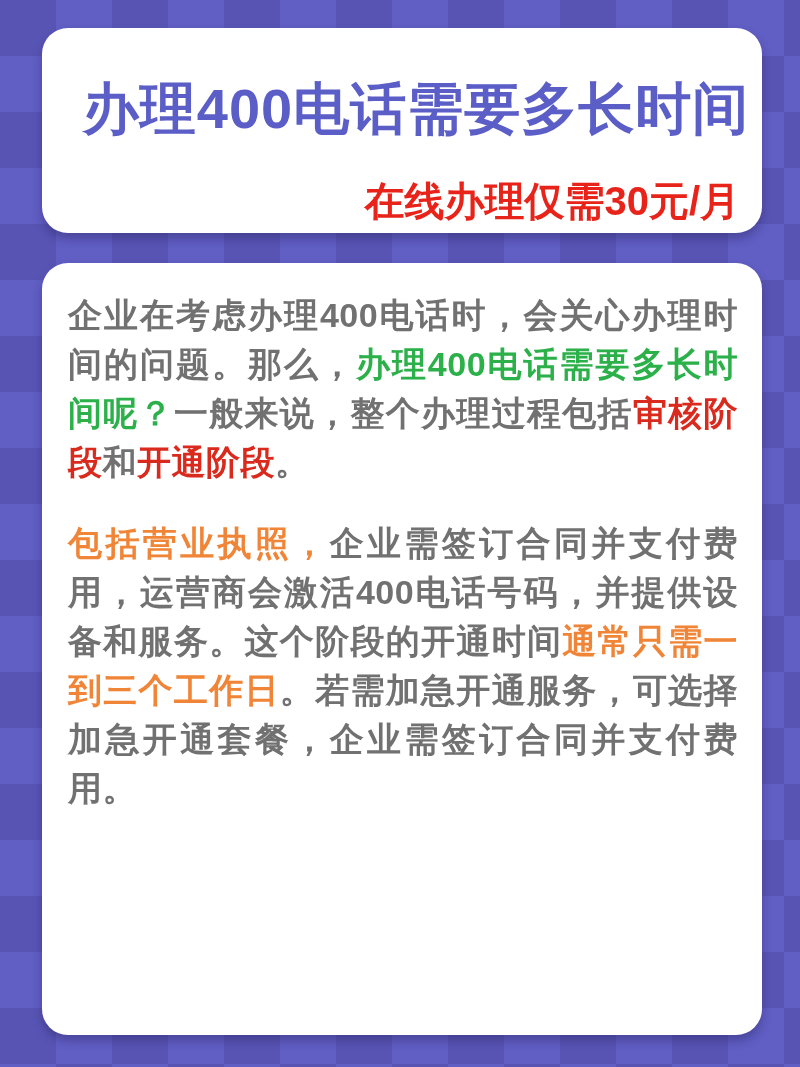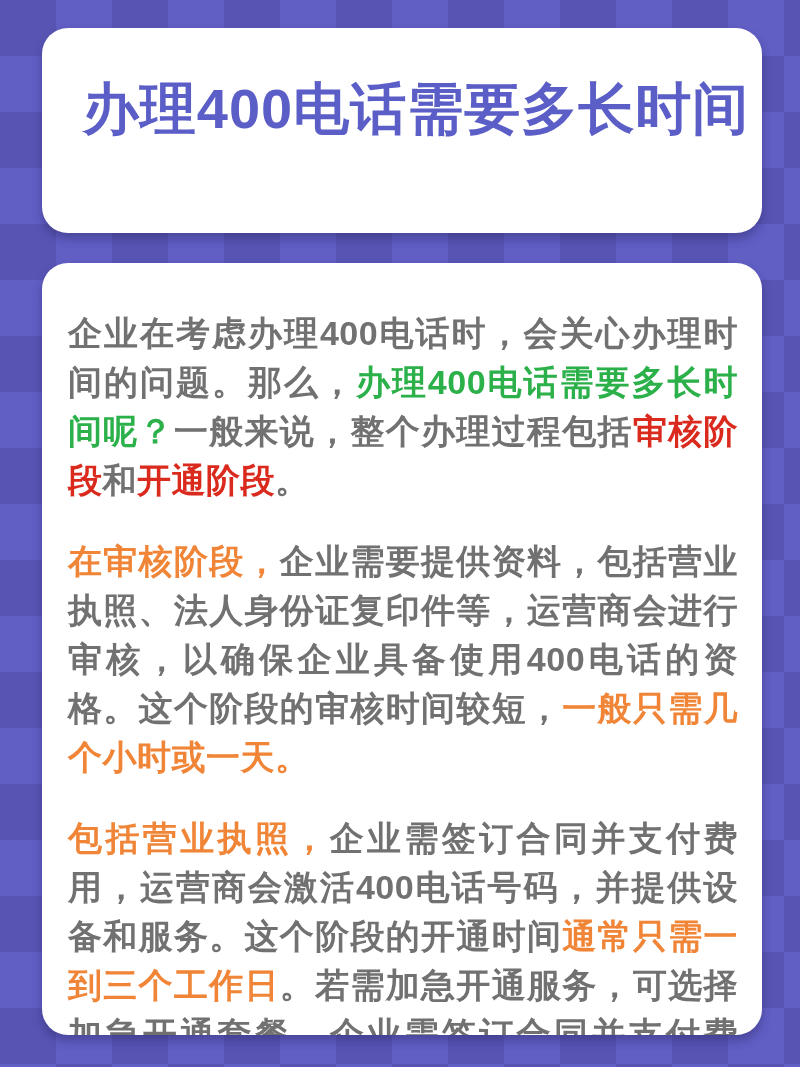--- a/index.html
+++ b/index.html
@@ -46,21 +46,21 @@
     margin: 38px 22px 0 0;
     text-align: right;
     font-size: 40px;
     line-height: 1.15;
     font-weight: bold;
     color: var(--subtitle-red, #e8231a);
   }
   .body-card {
     top: 263px;
     height: 772px;
-    padding: 46px 24px 0 26px;
+    padding: 28px 24px 0 26px;
   }
   .paragraphs p {
     margin: 0 0 32px 0;
     font-size: 34px;
     line-height: 49px;
     font-weight: bold;
     letter-spacing: 0.5px;
     color: var(--body-gray, #717171);
     text-align: justify;
   }
@@ -69,23 +69,23 @@
   .seg-red    { color: var(--body-red, #da2a1e); }
   .seg-orange { color: var(--orange, #f08537); }
 </style>
 </head>
 <body>
 
 <div class="poster">
 
   <section class="card title-card">
     <h1 class="poster-title">办理400电话需要多长时间</h1>
+    <p class="poster-subtitle">在线办理仅需30元/月</p>
   </section>
 
   <section class="card body-card">
     <div class="paragraphs">
         <p><span class="seg-gray">企业在考虑办理400电话时，会关心办理时间的问题。那么，</span><span class="seg-green">办理400电话需要多长时间呢？</span><span class="seg-gray">一般来说，整个办理过程包括</span><span class="seg-red">审核阶段</span><span class="seg-gray">和</span><span class="seg-red">开通阶段</span><span class="seg-gray">。</span></p>
-        <p><span class="seg-orange">在审核阶段，</span><span class="seg-gray">企业需要提供资料，包括营业执照、法人身份证复印件等，运营商会进行审核，以确保企业具备使用400电话的资格。这个阶段的审核时间较短，</span><span class="seg-orange">一般只需几个小时或一天。</span></p>
         <p><span class="seg-orange">包括营业执照，</span><span class="seg-gray">企业需签订合同并支付费用，运营商会激活400电话号码，并提供设备和服务。这个阶段的开通时间</span><span class="seg-orange">通常只需一到三个工作日</span><span class="seg-gray">。若需加急开通服务，可选择加急开通套餐，企业需签订合同并支付费用。</span></p>
       </div>
   </section>
 
 </div>
 
 </body></html>

